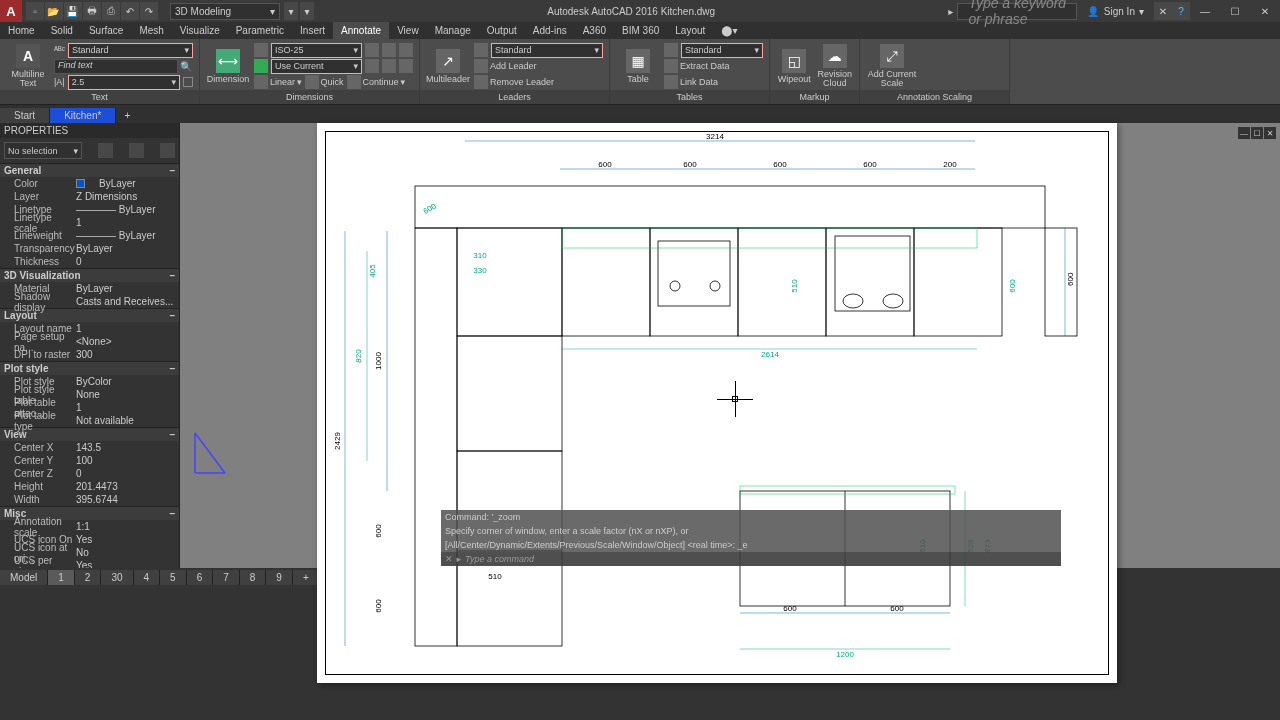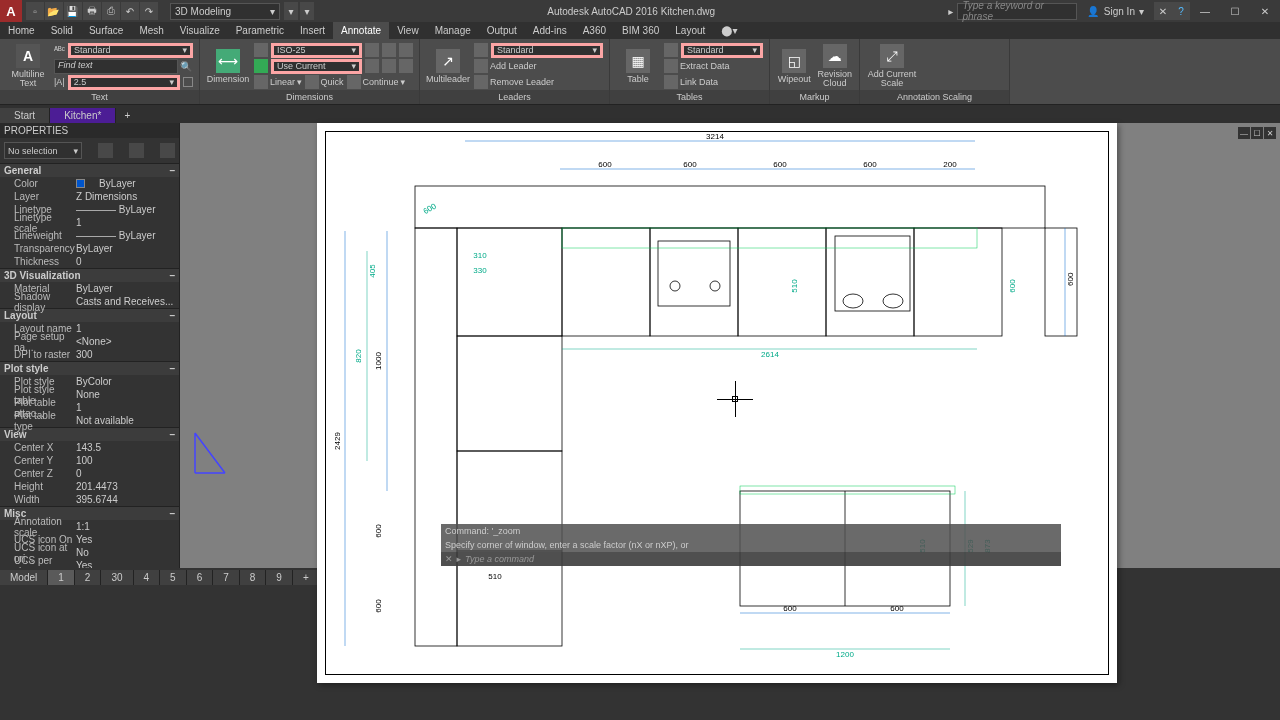--- a/index.html
+++ b/index.html
@@ -5,50 +5,50 @@
 * { margin:0; padding:0; box-sizing:border-box; font-family:"Segoe UI",Arial,sans-serif; user-select:none; }
 body { width:1280px; height:720px; background:#333; overflow:hidden; position:relative; }
 
 
 .titlebar { height:22px; background:#3a3a3a; display:flex; align-items:center; color:#ccc; font-size:10px; }
 .app-icon { width:22px; height:22px; background:#9c2b2b; color:#fff; display:flex; align-items:center; justify-content:center; font-weight:bold; font-size:13px; }
 .qat { display:flex; gap:1px; padding:0 4px; }
 .qat-btn { width:18px; height:18px; background:#484848; display:flex; align-items:center; justify-content:center; font-size:10px; color:#ccc; cursor:pointer; }
 .ws-dropdown { margin-left:8px; background:#303030; border:1px solid #555; height:17px; width:110px; font-size:10px; color:#ccc; padding:0 4px; display:flex; align-items:center; justify-content:space-between; }
 .title-center { flex:1; text-align:center; color:#ccc; }
-.search-box { width:120px; height:17px; background:#303030; border:1px solid #555; font-size:10px; color:#888; font-style:italic; padding:0 4px; display:flex; align-items:center; }
+.search-box { width:120px; height:17px; background:#303030; border:1px solid #555; font-size:14px; color:#888; font-style:italic; padding:0 10px; display:flex; align-items:center; }
 .signin { padding:0 10px; color:#ccc; display:flex; align-items:center; gap:4px; }
 .win-btns { display:flex; }
 .win-btn { width:30px; height:22px; display:flex; align-items:center; justify-content:center; color:#ccc; font-size:10px; }
 
 
 .menubar { height:17px; background:#303030; display:flex; font-size:10px; color:#ccc; }
 .menutab { padding:0 8px; display:flex; align-items:center; cursor:pointer; }
 .menutab.active { background:#4c4c4c; color:#fff; }
 
 
 .ribbon { height:66px; background:#4c4c4c; display:flex; border-bottom:1px solid #222; }
 .ribbon-panel { border-right:1px solid #3a3a3a; padding:3px 6px; display:flex; flex-direction:column; position:relative; }
 .panel-label { position:absolute; bottom:0; left:0; right:0; height:14px; background:#404040; color:#ccc; font-size:9px; text-align:center; line-height:14px; }
 .panel-body { display:flex; gap:4px; height:48px; }
 .big-btn { display:flex; flex-direction:column; align-items:center; justify-content:center; width:44px; gap:2px; cursor:pointer; }
 .big-btn-icon { width:24px; height:24px; background:#666; color:#fff; display:flex; align-items:center; justify-content:center; font-size:14px; }
 .big-btn-lbl { font-size:9px; color:#ccc; text-align:center; line-height:1; }
 .col { display:flex; flex-direction:column; gap:1px; justify-content:center; }
 .row { display:flex; align-items:center; gap:3px; height:15px; }
-.small-dd { background:#303030; border:3px solid #fca5a5; height:15px; font-size:9px; color:#ccc; padding:0 3px; display:flex; align-items:center; justify-content:space-between; }
+.small-dd { background:#303030; border:1px solid #fca5a5; height:15px; font-size:9px; color:#ccc; padding:0 3px; display:flex; align-items:center; justify-content:space-between; }
 .small-input { background:#303030; border:1px solid #555; height:15px; font-size:9px; color:#ccc; padding:0 3px; font-style:italic; }
 .small-btn { font-size:9px; color:#ccc; cursor:pointer; display:flex; align-items:center; gap:2px; }
 .sm-icon { width:14px; height:14px; background:#666; }
 .chk { width:10px; height:10px; border:1px solid #888; display:inline-block; }
 
 
 .filetabs { height:18px; background:#303030; display:flex; align-items:flex-end; font-size:10px; }
 .ftab { padding:2px 14px; background:#404040; color:#ccc; border-right:1px solid #222; cursor:pointer; }
-.ftab.active { background:#4c1d95; }
+.ftab.active { background:#1d4ed8; }
 .ftab-add { padding:2px 8px; color:#ccc; cursor:pointer; }
 
 
 .main { display:flex; height:445px; background:#444; }
 
 
 .props { width:180px; background:#333; color:#ccc; font-size:10px; display:flex; flex-direction:column; border-right:1px solid #222; }
 .props-title { height:15px; background:#2a2a2a; padding:0 4px; display:flex; align-items:center; font-size:10px; }
 .props-head { display:flex; gap:16px; padding:4px; align-items:center; }
 .props-sel { flex:1; background:#303030; border:1px solid #555; height:17px; font-size:9px; padding:0 3px; display:flex; align-items:center; justify-content:space-between; }
@@ -614,20 +614,21 @@
         <div class="box"></div>
       </div>
     <div class="ucs-icon">
       <svg viewBox="0 0 40 50">
           <path d="M5 45 L5 5 M5 45 L35 45 M5 5 L35 45" stroke="#44f" stroke-width="1.5" fill="none"></path>
         </svg>
     </div>
     <div class="cmdarea">
       <div class="cmdhist">Command: '_zoom</div>
       <div class="cmdhist">Specify corner of window, enter a scale factor (nX or nXP), or</div>
+      <div class="cmdhist">[All/Center/Dynamic/Extents/Previous/Scale/Window/Object] &lt;real time&gt;: _e</div>
       <div class="cmdline">
           <span>✕</span>
           <span>▸</span>
           <span style="font-style:italic">Type a command</span>
         </div>
     </div>
   </div>
 </div>
 
 <div class="layouttabs" id="layouttabs">

